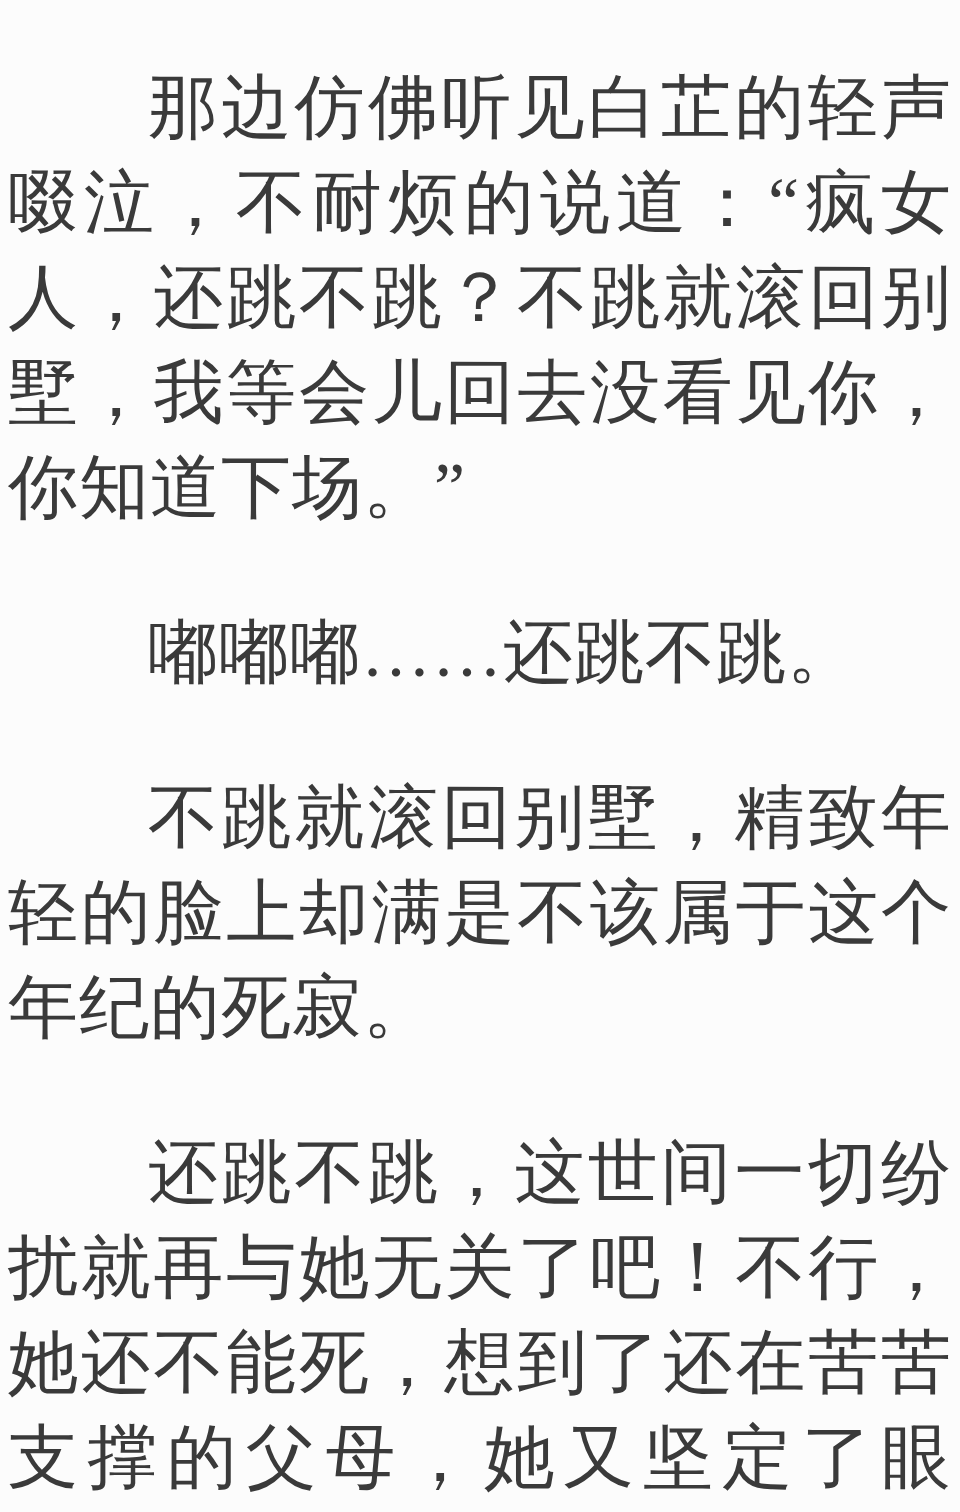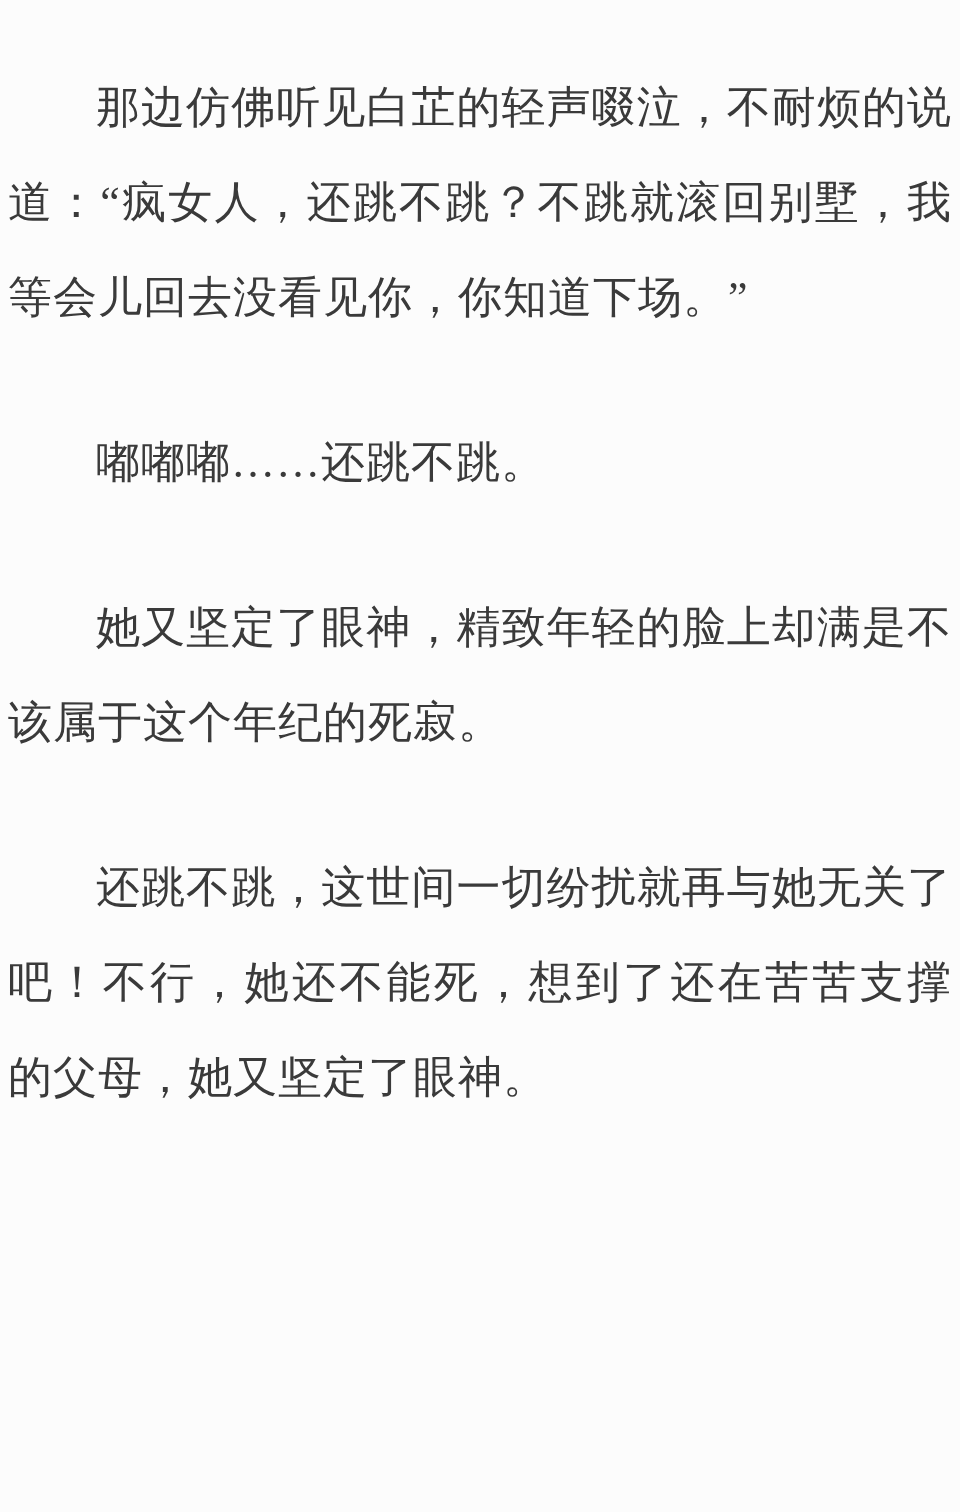--- a/index.html
+++ b/index.html
@@ -12,33 +12,33 @@
     background: #fbfbfb;
     overflow: hidden;
   }
   .reader-page {
     box-sizing: border-box;
     width: 960px;
     height: 1512px;
     background: #fcfcfc;
     padding: 60px 8px 0 8px;
     font-family: "Liberation Serif", "DejaVu Serif", serif;
-    font-size: 44px;
+    font-size: 70px;
     line-height: 95px;
     color: #3a3a3a;
     text-align: justify;
     letter-spacing: 1px;
     cursor: default;
   }
   .reader-page p {
     margin: 0 0 70px 0;
     text-indent: 2em;
   }
 </style>
 </head>
 <body>
 
 <div class="reader-page">
   <p>那边仿佛听见白芷的轻声啜泣，不耐烦的说道：“疯女人，还跳不跳？不跳就滚回别墅，我等会儿回去没看见你，你知道下场。”</p>
   <p>嘟嘟嘟……还跳不跳。</p>
-  <p>她又坚定了眼神，精致年轻的脸上却满是不该属于这个年纪的死寂。</p>
+  <p>不跳就滚回别墅，精致年轻的脸上却满是不该属于这个年纪的死寂。</p>
   <p>还跳不跳，这世间一切纷扰就再与她无关了吧！不行，她还不能死，想到了还在苦苦支撑的父母，她又坚定了眼神。</p>
 </div>
 
 </body></html>

